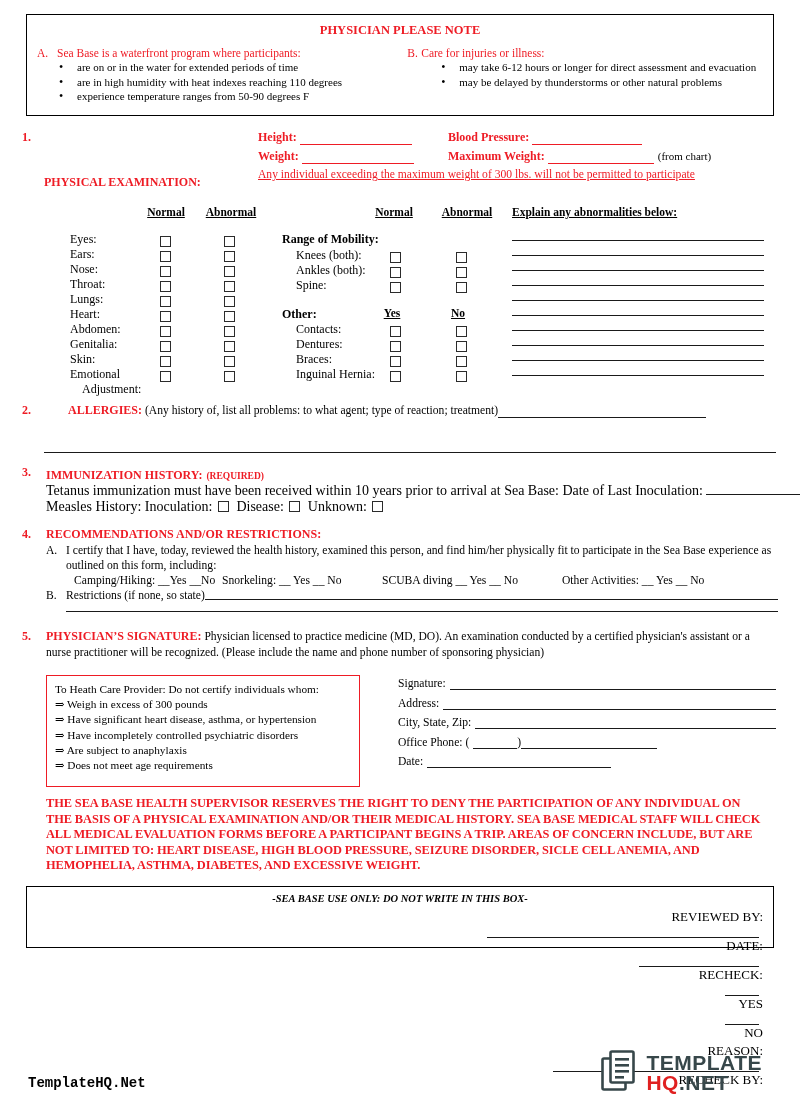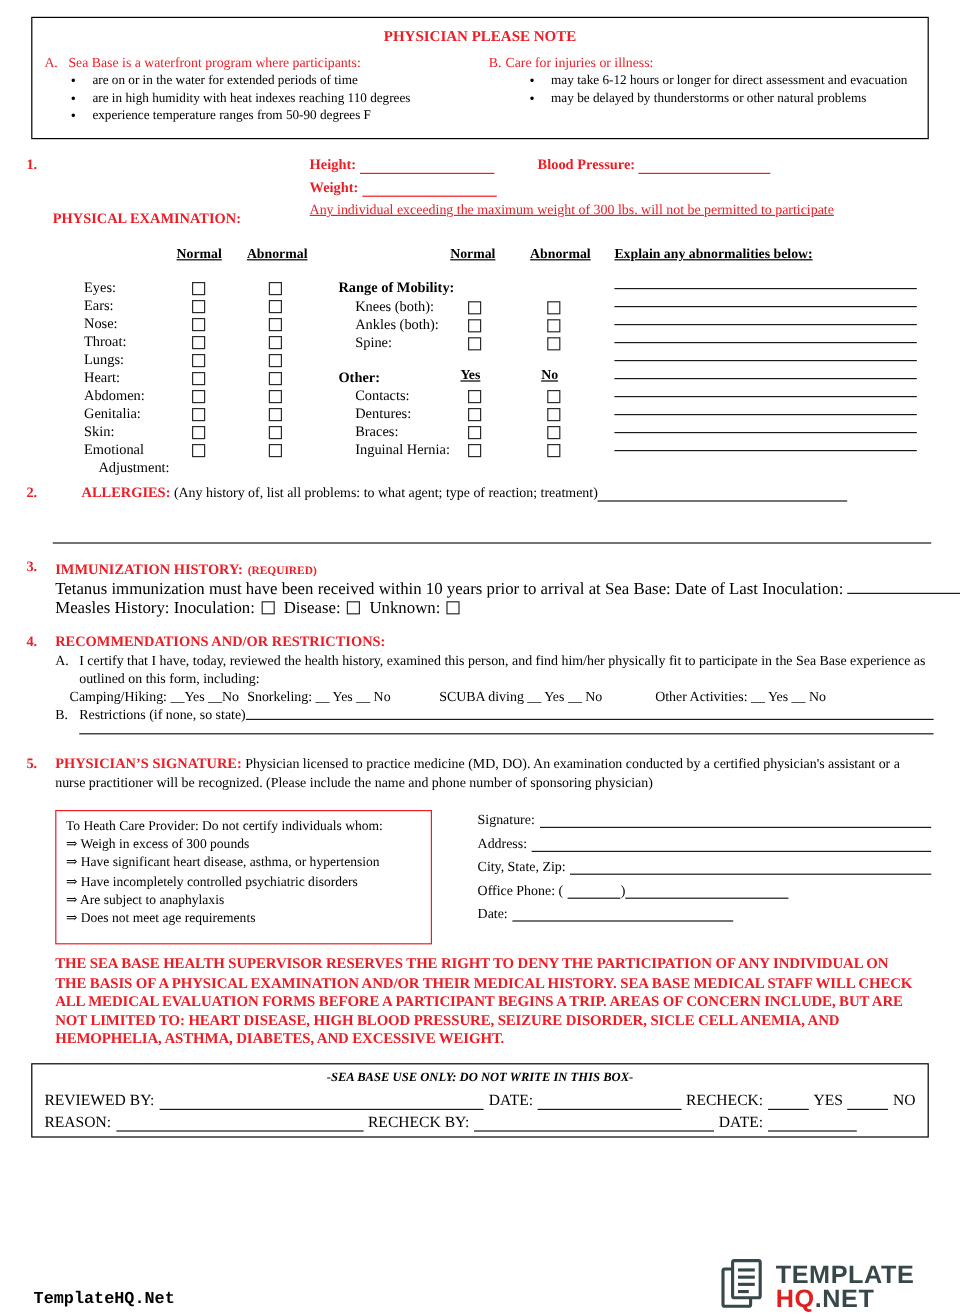--- a/index.html
+++ b/index.html
@@ -175,21 +175,21 @@
     height:62px;
     padding:6px 10px;
   }
   .sb-title {
     text-align:center;
     font-style:italic;
     font-weight:bold;
     font-size:10.5px;
     margin-bottom:5px;
   }
-  .sb-row { display:flex; align-items:flex-end; font-size:13px; margin-bottom:2px; }
+  .sb-row { display:flex; align-items:flex-end; font-size:13px; margin-bottom:2px;flex-direction:column; }
   .sb-row .k { white-space:nowrap; }
   .sb-row .v { border-bottom:1.3px solid #1a1a1a; height:13px; margin:0 4px; }
 
   
   .footer { position:absolute; left:0; bottom:0; width:800px; height:70px; }
   .footer-txt {
     position:absolute; left:28px; bottom:18px;
     font-family:Liberation Mono, monospace;
     font-weight:bold; font-size:14px;
   }
@@ -252,20 +252,24 @@
         </div>
         <div class="fld-b">
           <span class="fld-lbl">Blood Pressure:</span>
           <span class="line" style="width:110px"></span>
         </div>
       </div>
       <div class="fr">
         <div class="fld-a">
           <span class="fld-lbl">Weight:</span>
           <span class="line" style="width:112px"></span>
+        </div>
+        <div class="fld-b">
+          <span class="fld-lbl">Maximum Weight:</span>
+          <span class="line" style="width:106px"></span><span class="from-chart">(from chart)</span>
         </div>
       </div>
       <div class="warn-line">Any individual exceeding the maximum weight of 300 lbs. will not be permitted to participate</div>
     </div>
   </div>
 
   <div class="exam">
 
     <div class="col-hdr" style="left:140px; width:52px;">Normal</div>
     <div class="col-hdr" style="left:198px; width:66px;">Abnormal</div>
@@ -385,21 +389,21 @@
   </div>
 
   <div class="sec s4">
     <div class="sec-num" style="top:0">4.</div>
     <div class="s4-body">
       <div class="sec-title">RECOMMENDATIONS AND/OR RESTRICTIONS:</div>
       <div class="sub">
         <span class="sub-ltr">A.</span>
         <span>I certify that I have, today, reviewed the health history, examined this person, and find him/her physically fit to participate in the Sea Base experience as outlined on this form, including:</span>
       </div>
-      <div class="acts" style="margin-left:12px">
+      <div class="acts" style="margin-left:28px">
         <span style="width:148px">Camping/Hiking: __Yes __No</span>
         <span style="width:160px">Snorkeling: __ Yes __ No</span>
         <span style="width:180px">SCUBA diving __ Yes __ No</span>
         <span>Other Activities: __ Yes __ No</span>
       </div>
       <div class="sub">
         <span class="sub-ltr">B.</span>
         <span style="white-space:nowrap">Restrictions (if none, so state)</span>
         <span class="ink" style="flex:1; margin-left:0;"></span>
       </div>

